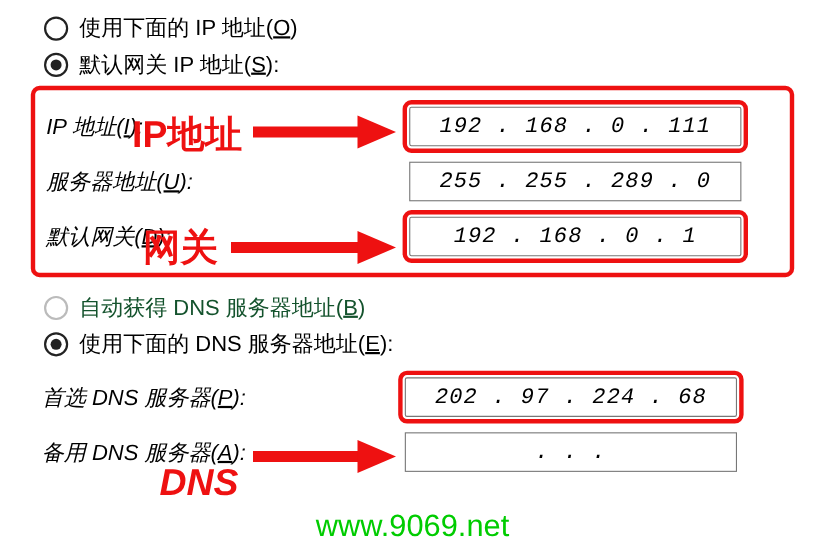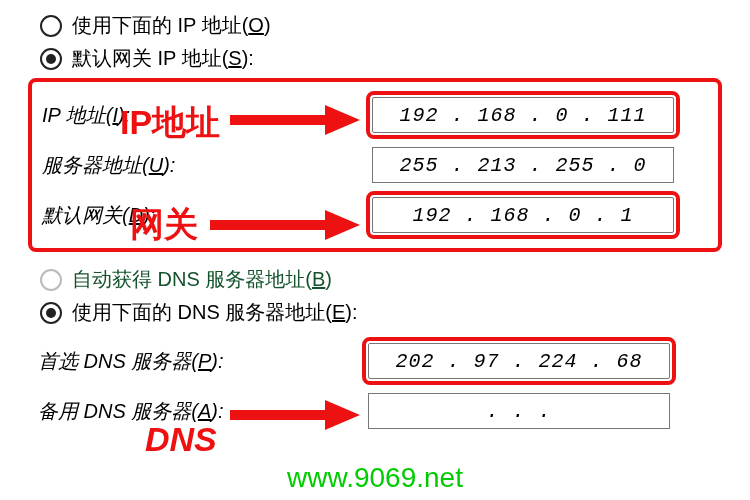--- a/index.html
+++ b/index.html
@@ -115,21 +115,21 @@
   <div class="field-row">
     <div class="field-label">
       <span>IP 地址(</span><span class="ul">I</span><span>):</span>
     </div>
     <div class="ip-box red-border-heavy">192 . 168 .  0  . 111</div>
   </div>
   <div class="field-row">
     <div class="field-label">
       <span>服务器地址(</span><span class="ul">U</span><span>):</span>
     </div>
-    <div class="ip-box">255 . 213 . 255 .  0</div>
+    <div class="ip-box">255 . 255 . 289 .  0</div>
   </div>
   <div class="field-row">
     <div class="field-label">
       <span>默认网关(</span><span class="ul">D</span><span>):</span>
     </div>
     <div class="ip-box red-border-heavy">192 . 168 .  0  .  1</div>
   </div>
 </div>
 
 <div class="radio-row">

